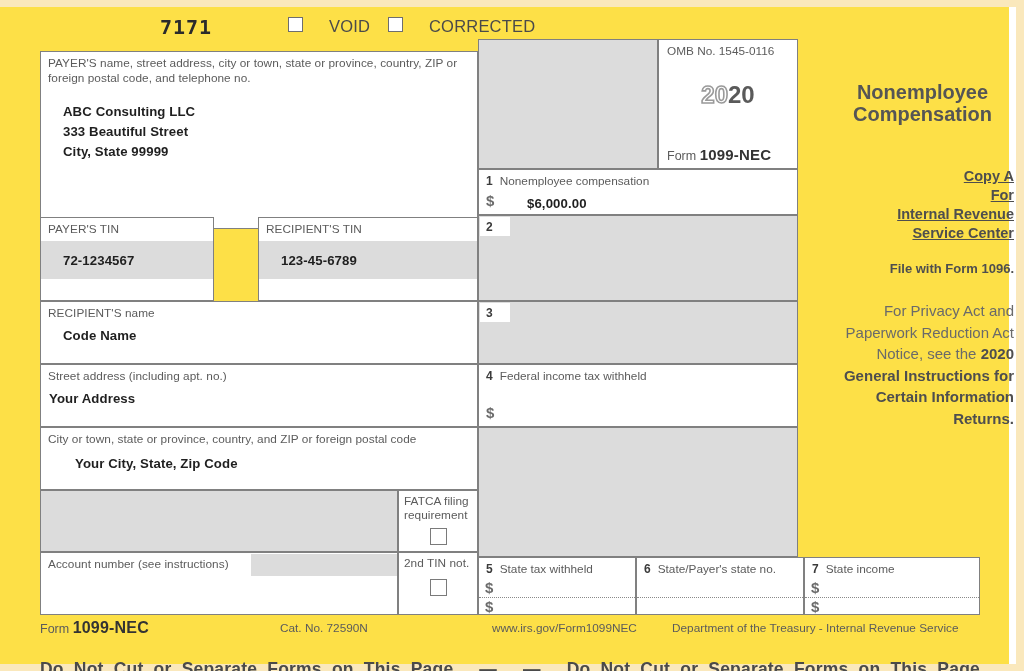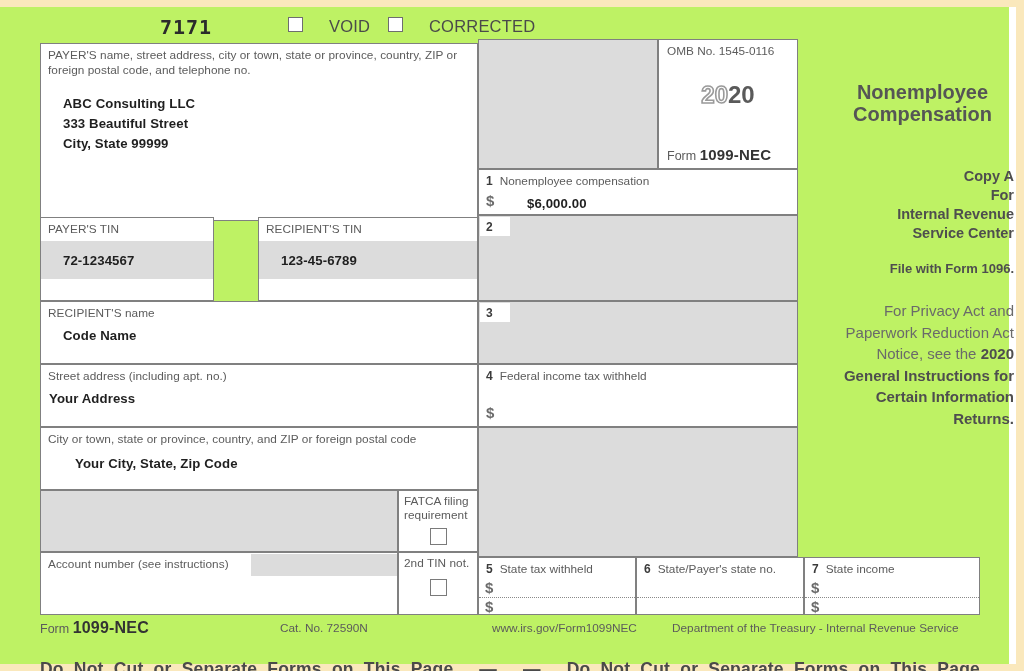--- a/index.html
+++ b/index.html
@@ -28,21 +28,21 @@
   }
   .edge-top    { left: 0;   top: 0;    width: 1024px; height: 7px; }
   .edge-right  { right: 0;  top: 0;    width: 8px;    height: 671px; }
   .edge-bottom { left: 0;   bottom: 0; width: 1024px; height: 7px; }
 
   .sheet {
     position: absolute;
     left: 0; top: 7px;
     width: 1009px;
     height: 657px;
-    background: #bef264;
+    background: #fde047;
   }
 
   
   .topstrip {
     position: absolute;
     left: 40px; top: 8px;
     width: 940px; height: 28px;
   }
   .ocr-num {
     position: absolute;
@@ -204,20 +204,21 @@
     left: 788px; top: 128px;
     width: 186px;
     text-align: right;
     color: #5d5d5d;
   }
   .copycol .b {
     font-size: 14.5px;
     font-weight: 700;
     line-height: 19px;
     color: #4e4e4e;
+    text-decoration: underline;
   }
   .copycol .filewith {
     font-size: 13px;
     font-weight: 700;
     line-height: 18px;
     color: #4e4e4e;
     margin-top: 17px;
   }
   .copycol .privacy {
     margin-top: 22px;
@@ -309,21 +310,21 @@
       </div>
 
       <div class="cbgroup corrected">
         <span class="cbox"></span>
         <span class="cblabel">CORRECTED</span>
       </div>
     </div>
 
     <div class="grid">
 
-      <div class="bx" style="left:0; top:4px; width:438px; height:178px;">
+      <div class="bx" style="left:0; top:12px; width:438px; height:178px;">
         <div class="cap w">PAYER'S name, street address, city or town, state or province, country, ZIP or foreign postal code, and telephone no.</div>
         <div class="val" style="left:22px; top:50px;">ABC Consulting LLC</div>
         <div class="val" style="left:22px; top:70px;">333 Beautiful Street</div>
         <div class="val" style="left:22px; top:90px;">City, State 99999</div>
       </div>
 
       <div class="bx shaded" style="left:438px; top:0; width:180px; height:130px;"></div>
 
       <div class="bx" style="left:618px; top:0; width:140px; height:130px;">
         <div class="omb-cap">OMB No. 1545-0116</div>

